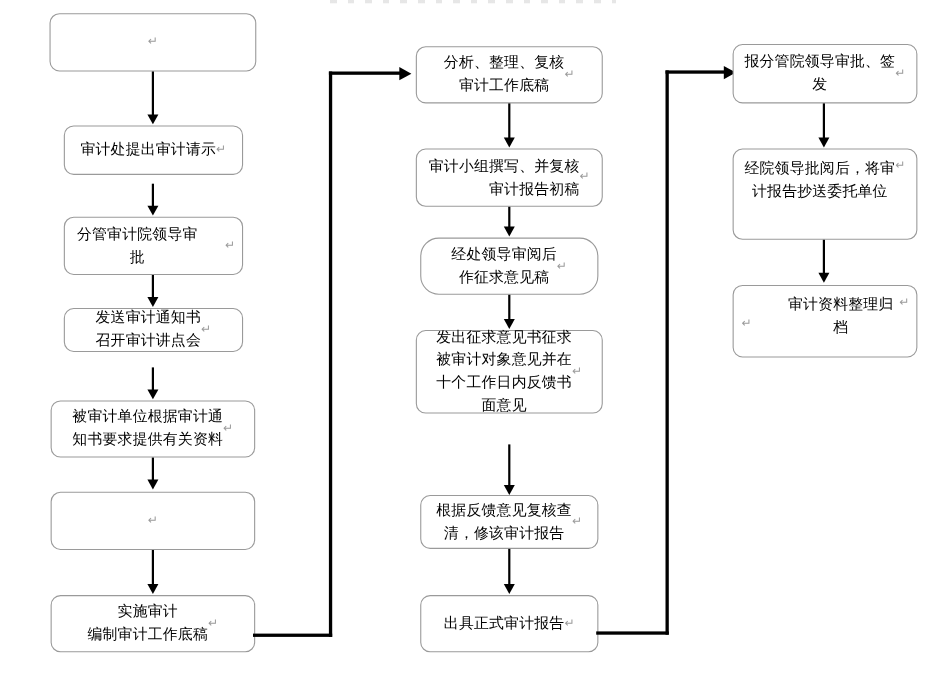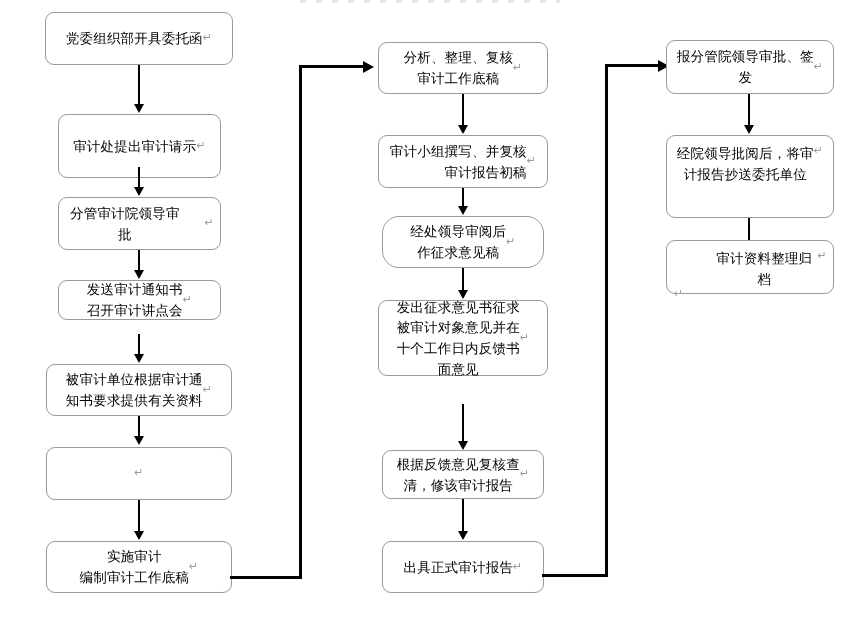--- a/index.html
+++ b/index.html
@@ -77,27 +77,27 @@
   }
 </style>
 </head>
 <body>
 
 <div id="canvas">
 
   <div class="toptrace"></div>
 
   <div class="node" style="left:45px; top:12px; width:188px; height:53px;">
-    <span>党委组织部开具委托函</span><span class="pilcrow">↵</span>
+    <span class="pilcrow">↵</span>
   </div>
 
   <div class="conn v" style="left:138px; top:65px; height:40px;"></div>
   <div class="arrowdown" style="left:134px; top:104px;"></div>
 
-  <div class="node" style="left:58px; top:114px; width:163px; height:64px;">
+  <div class="node" style="left:58px; top:114px; width:163px; height:45px;">
     <span>审计处提出审计请示</span><span class="pilcrow">↵</span>
   </div>
 
   <div class="conn v" style="left:138px; top:167px; height:22px;"></div>
   <div class="arrowdown" style="left:134px; top:187px;"></div>
 
   <div class="node" style="left:58px; top:197px; width:163px; height:53px;gap:20px;">
     <span>分管审计院领导审批</span><span class="pilcrow">↵</span>
   </div>
 
@@ -197,18 +197,18 @@
   <div class="arrowdown" style="left:744px; top:125px;"></div>
 
   <div class="node top-text" style="left:666px; top:135px; width:168px; height:83px;">
     <span>经院领导批阅后，将审
 计报告抄送委托单位</span><span class="pilcrow">↵</span>
   </div>
 
   <div class="conn v" style="left:748px; top:218px; height:31px;"></div>
   <div class="arrowdown" style="left:744px; top:248px;"></div>
 
-  <div class="node top-text" style="left:666px; top:240px; width:168px; height:54px;padding-left:44px;">
+  <div class="node top-text" style="left:666px; top:259px; width:168px; height:66px;padding-left:44px;">
     <span>审计资料整理归档</span><span class="pilcrow">↵</span>
   </div>
   <span class="pilcrow" style="position:absolute; left:674px; top:287px;">↵</span>
 
 </div>
 
 </body></html>

